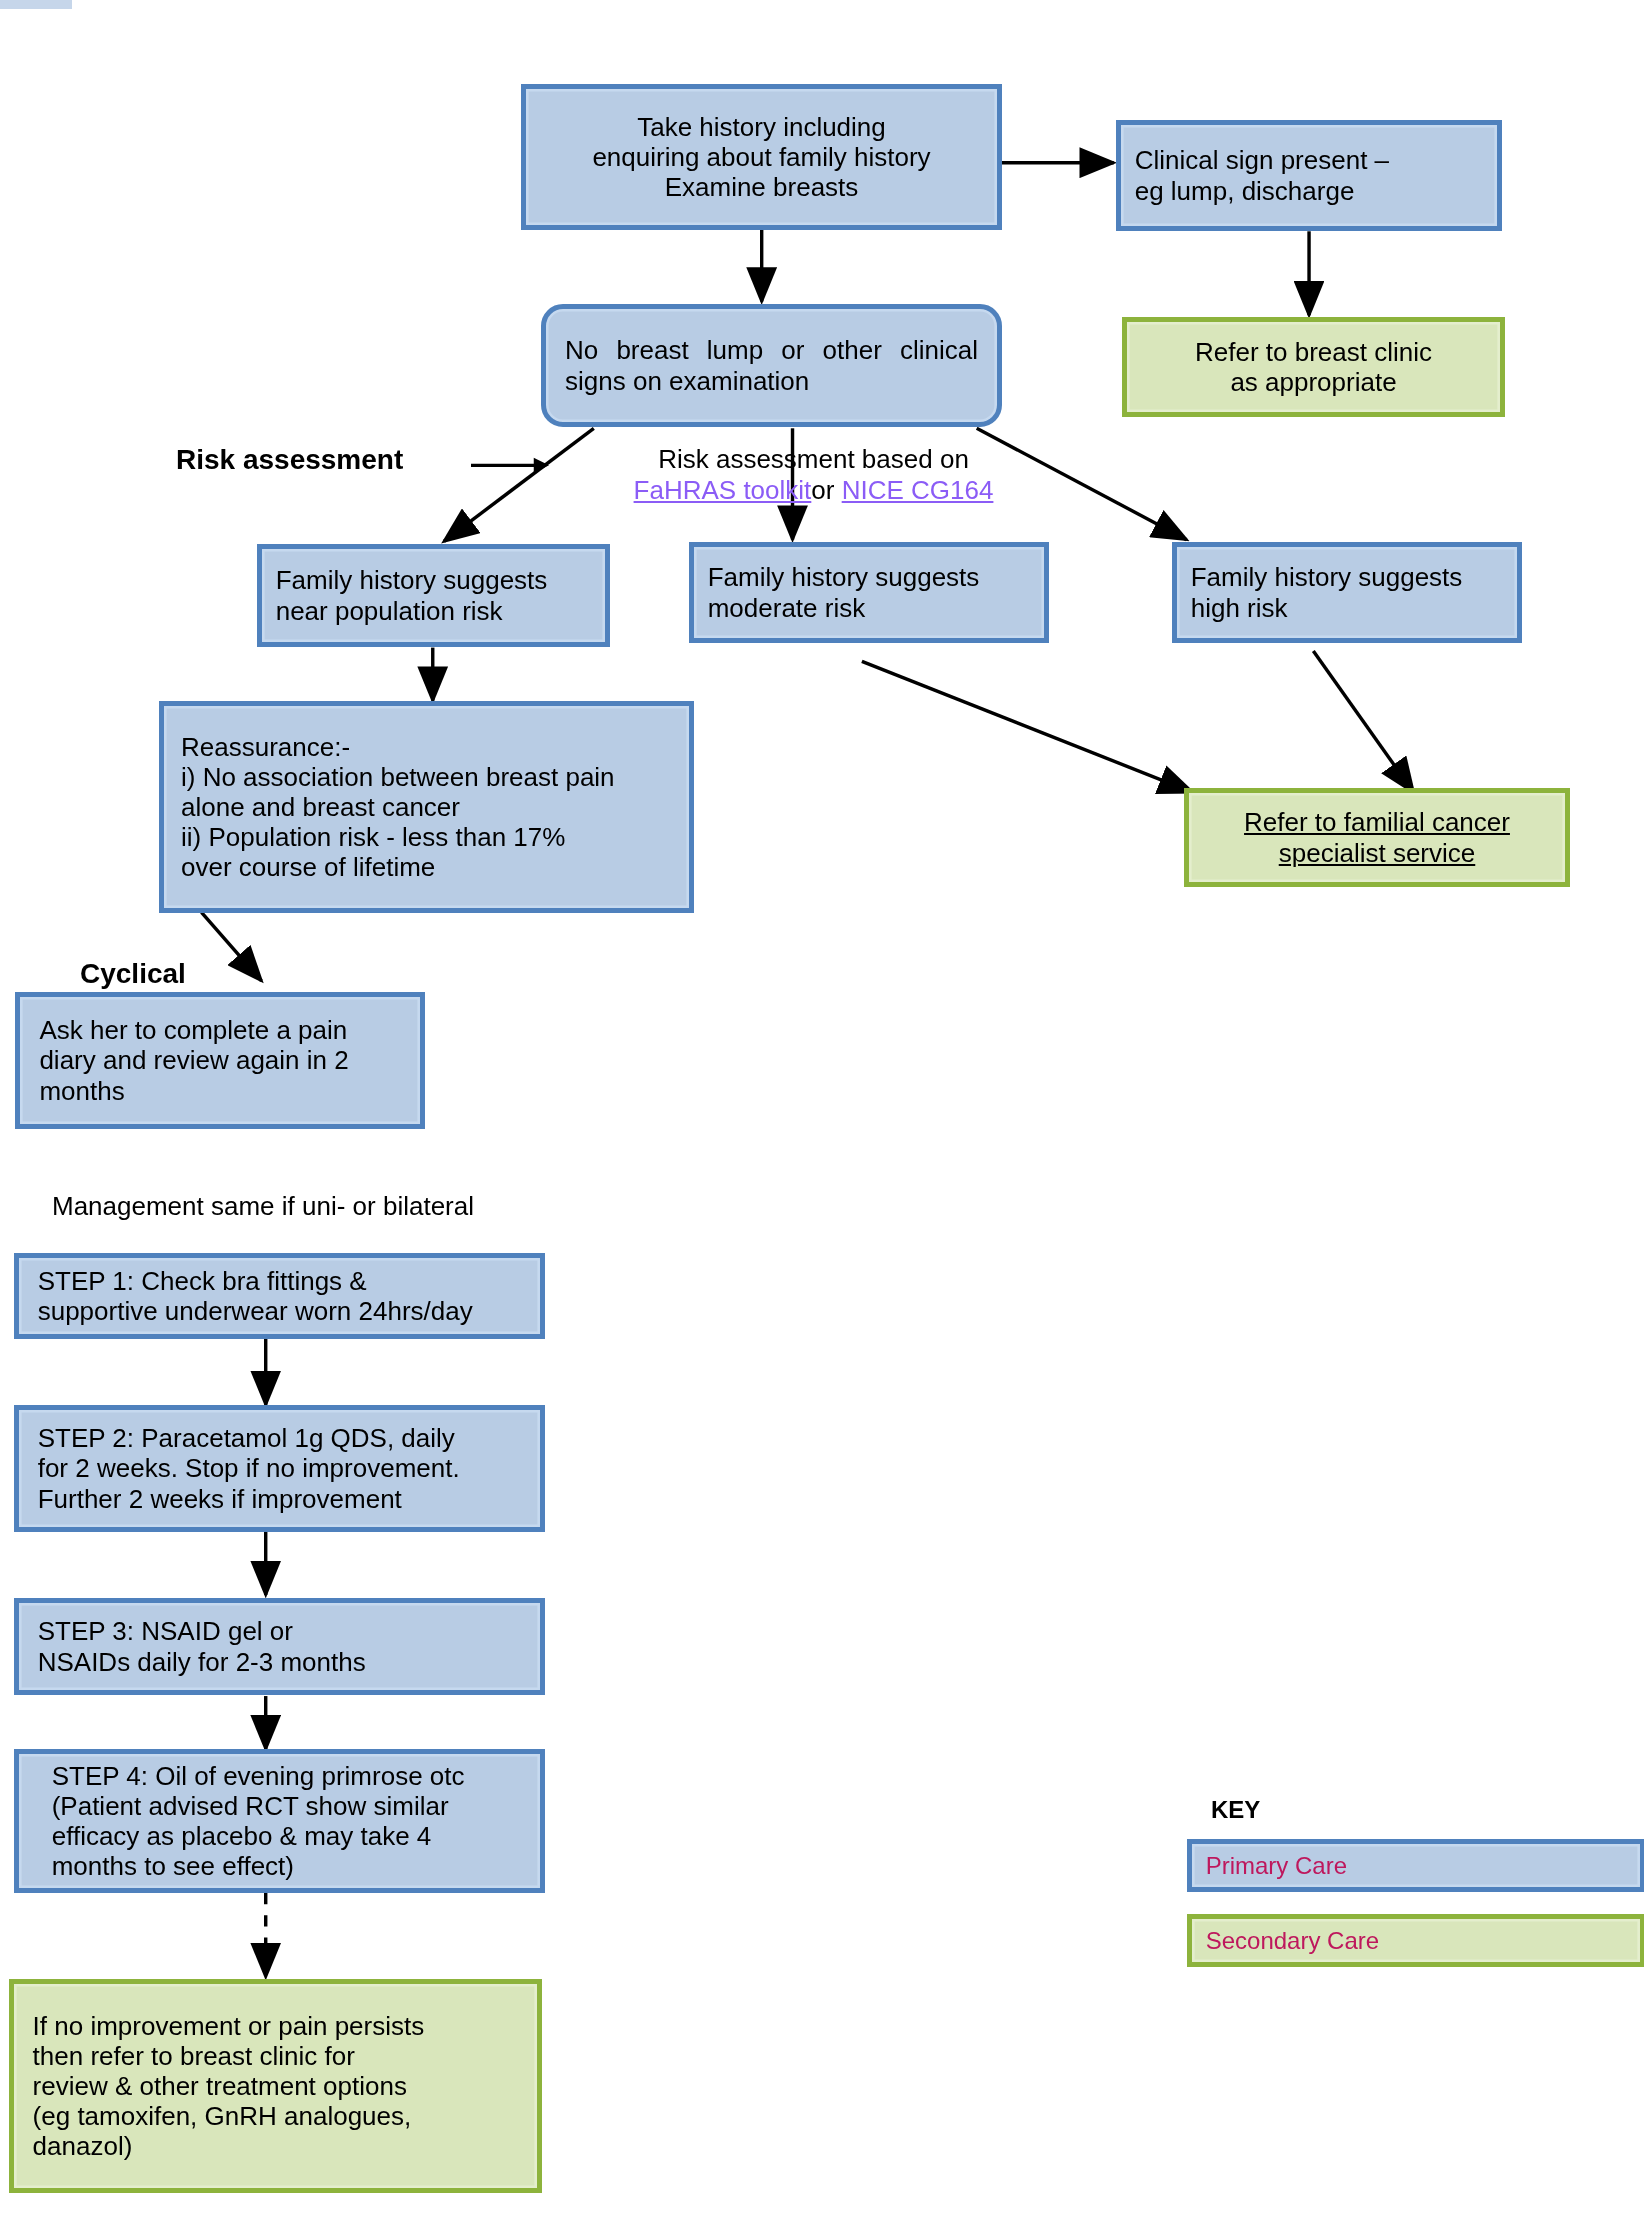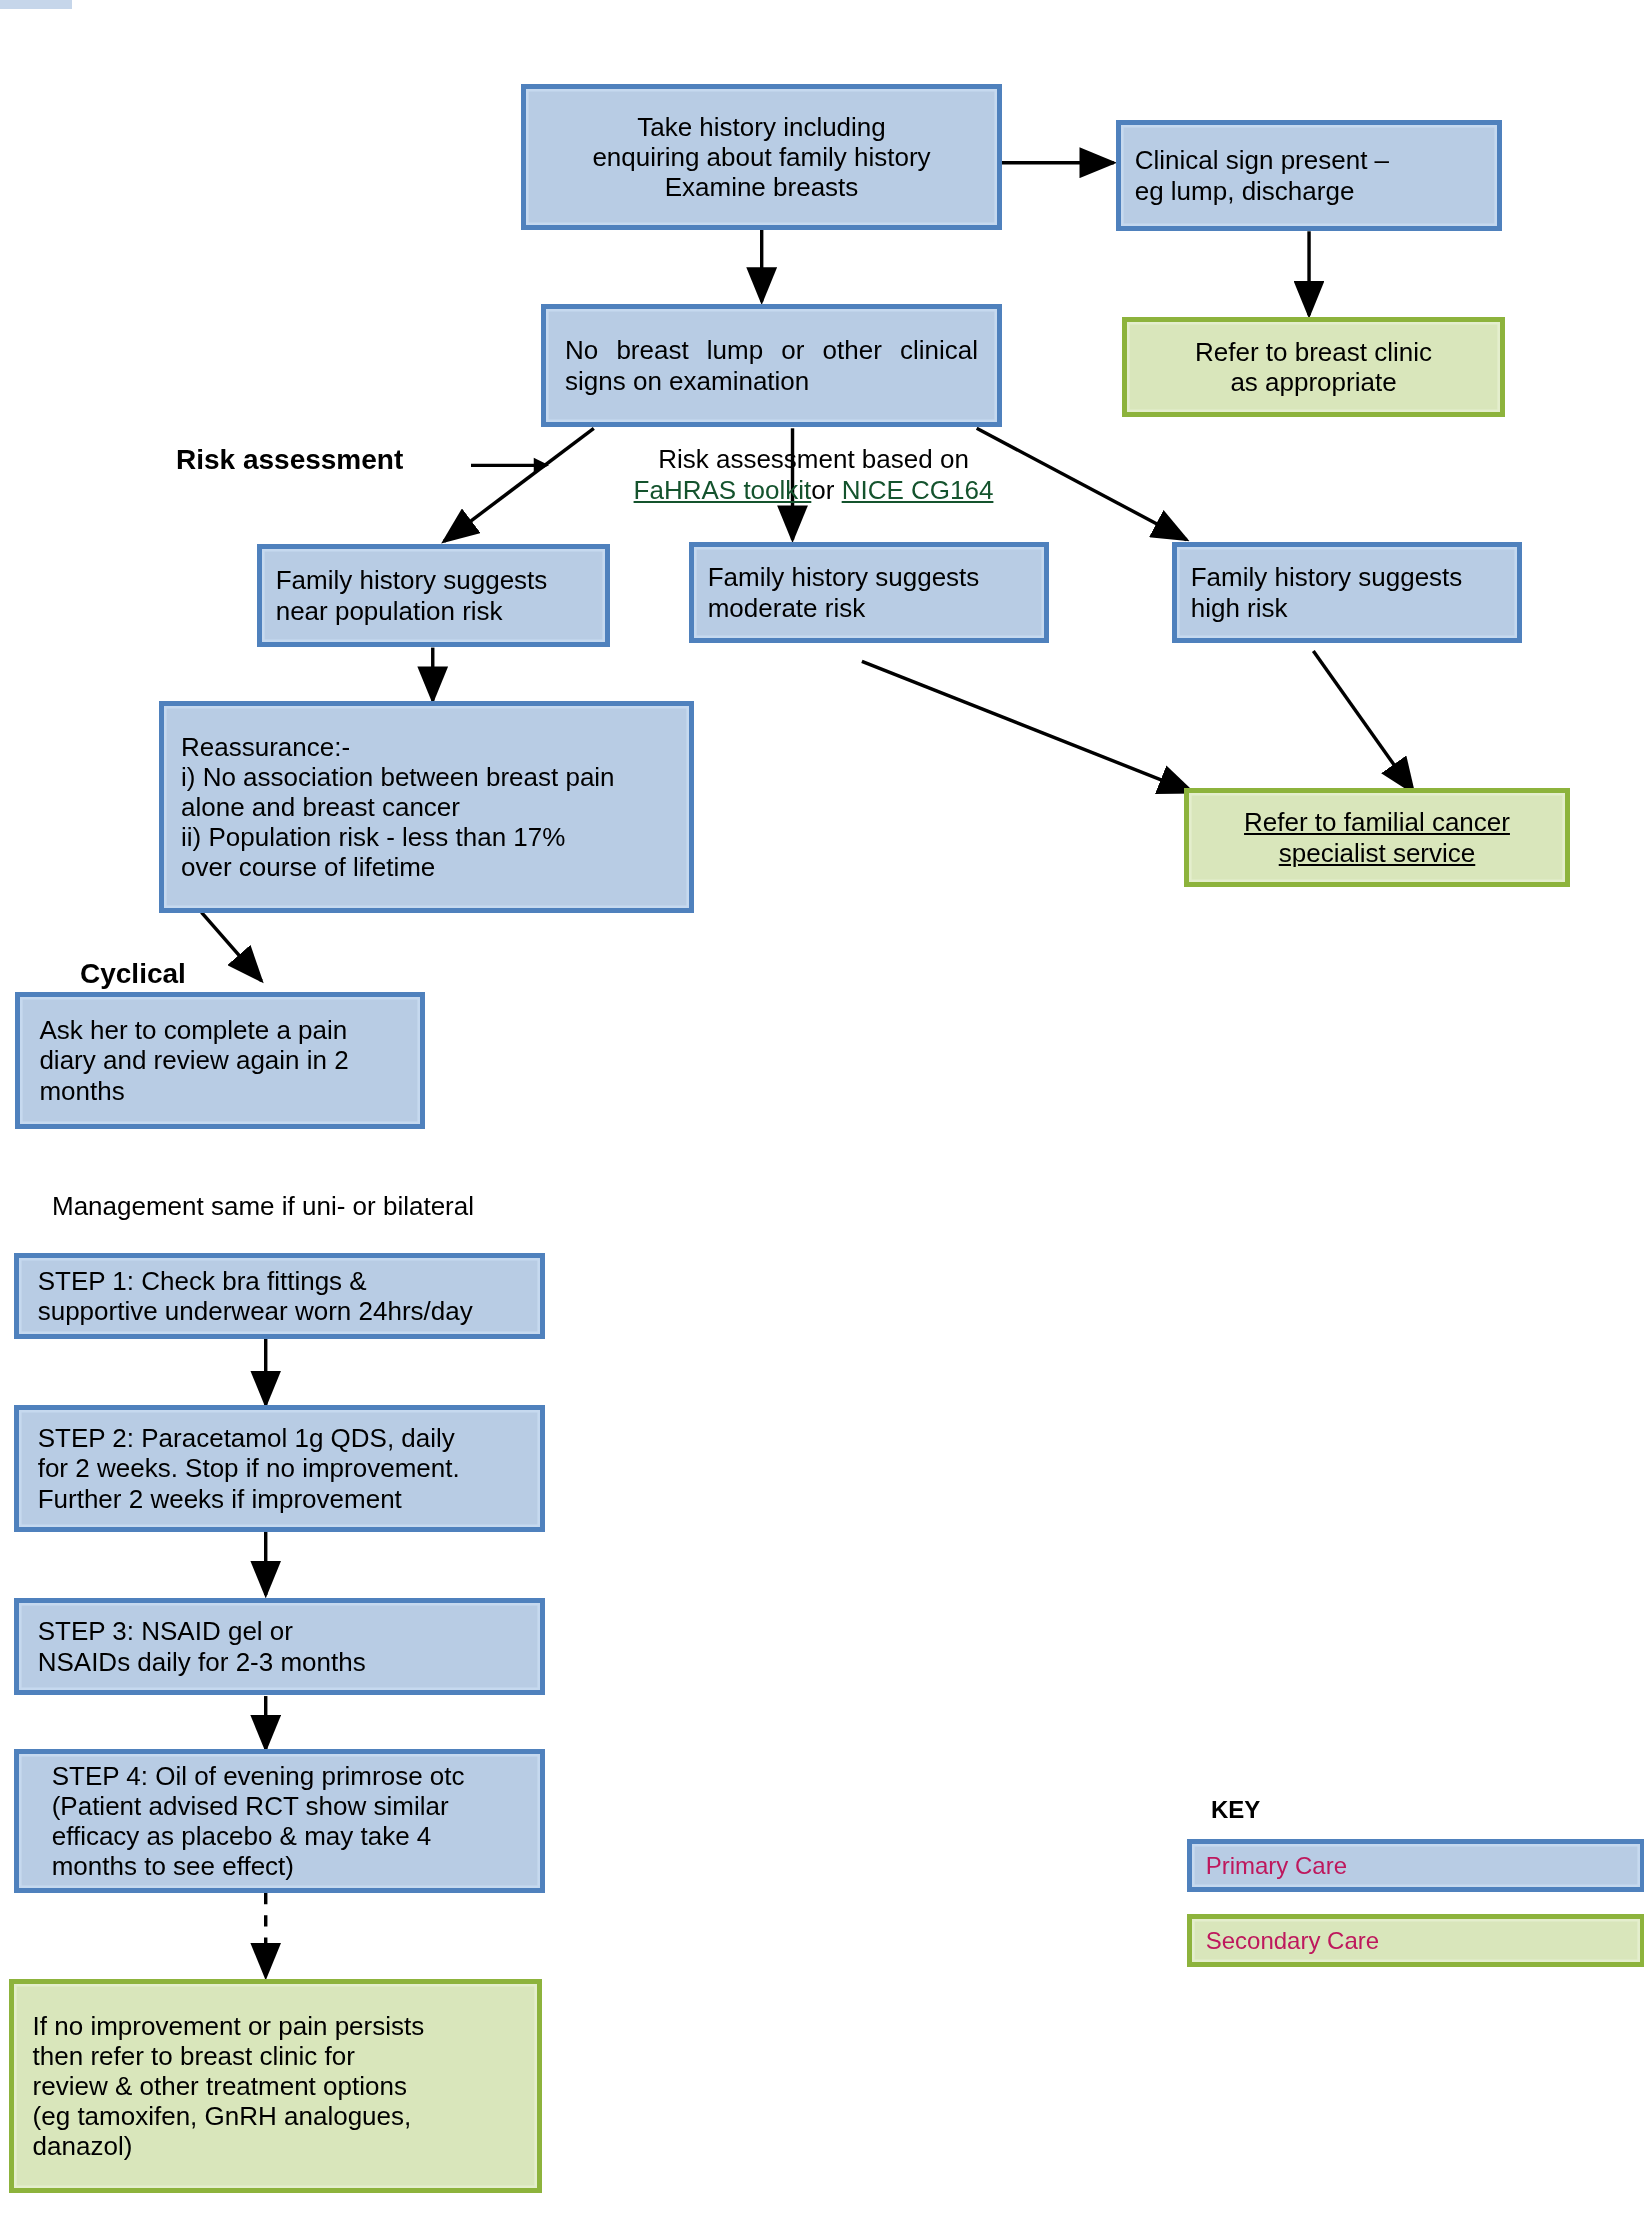--- a/index.html
+++ b/index.html
@@ -32,21 +32,21 @@
          letter-spacing:-0.2px;}
 
   .freelabel{position:absolute;z-index:3;color:#000;}
   #lbl-risk{left:176px;top:444px;font-size:28px;font-weight:bold;}
   #lbl-cyclical{left:80px;top:958px;font-size:28px;font-weight:bold;}
   #lbl-mgmt{left:31px;top:1191px;font-size:26px;margin-left:21px;}
   #lbl-key{left:1211px;top:1796px;font-size:24px;font-weight:bold;}
 
   #risk-caption{position:absolute;left:591px;top:444px;width:445px;z-index:3;
                 text-align:center;font-size:26px;line-height:1.2;color:#000;}
-  #risk-caption .lnk{color:#14532d;text-decoration:underline;}
+  #risk-caption .lnk{color:#8b5cf6;text-decoration:underline;}
   #risk-caption .plain{color:#000;text-decoration:none;}
 
   .keyrow{position:absolute;z-index:2;box-sizing:border-box;
           display:flex;align-items:center;}
   .keyrow .klab{font-size:24px;color:#be185d;padding-left:13.7px;}
 
   #corner-strip{position:absolute;left:0;top:0;width:72px;height:9.4px;
                 background:#c6d6ea;z-index:4;}
 </style>
 </head>
@@ -104,21 +104,21 @@
   <div class="node blue" style="left:1116px;top:120px;width:386px;height:111px;">
     <div class="inner txt l" style="white-space:pre-line;">Clinical sign present –
 eg lump, discharge</div>
   </div>
 
   <div class="node green" style="left:1122px;top:317px;width:383px;height:100px;">
     <div class="inner txt c" style="white-space:pre-line;">Refer to breast clinic
 as appropriate</div>
   </div>
 
-  <div class="node blue" style="left:541px;top:304px;width:461px;height:123px;">
+  <div class="node blue" style="left:541px;top:304px;width:461px;height:123px;border-radius:22px;">
     <div class="inner txt just" style="padding:0 19px;">No breast lump or other clinical signs on examination</div>
   </div>
 
   <div class="node blue" style="left:257px;top:544px;width:353px;height:103px;">
     <div class="inner txt l" style="white-space:pre-line;">Family history suggests
 near population risk</div>
   </div>
 
   <div class="node blue" style="left:689px;top:542px;width:360px;height:101px;">
     <div class="inner txt l" style="white-space:pre-line;">Family history suggests

